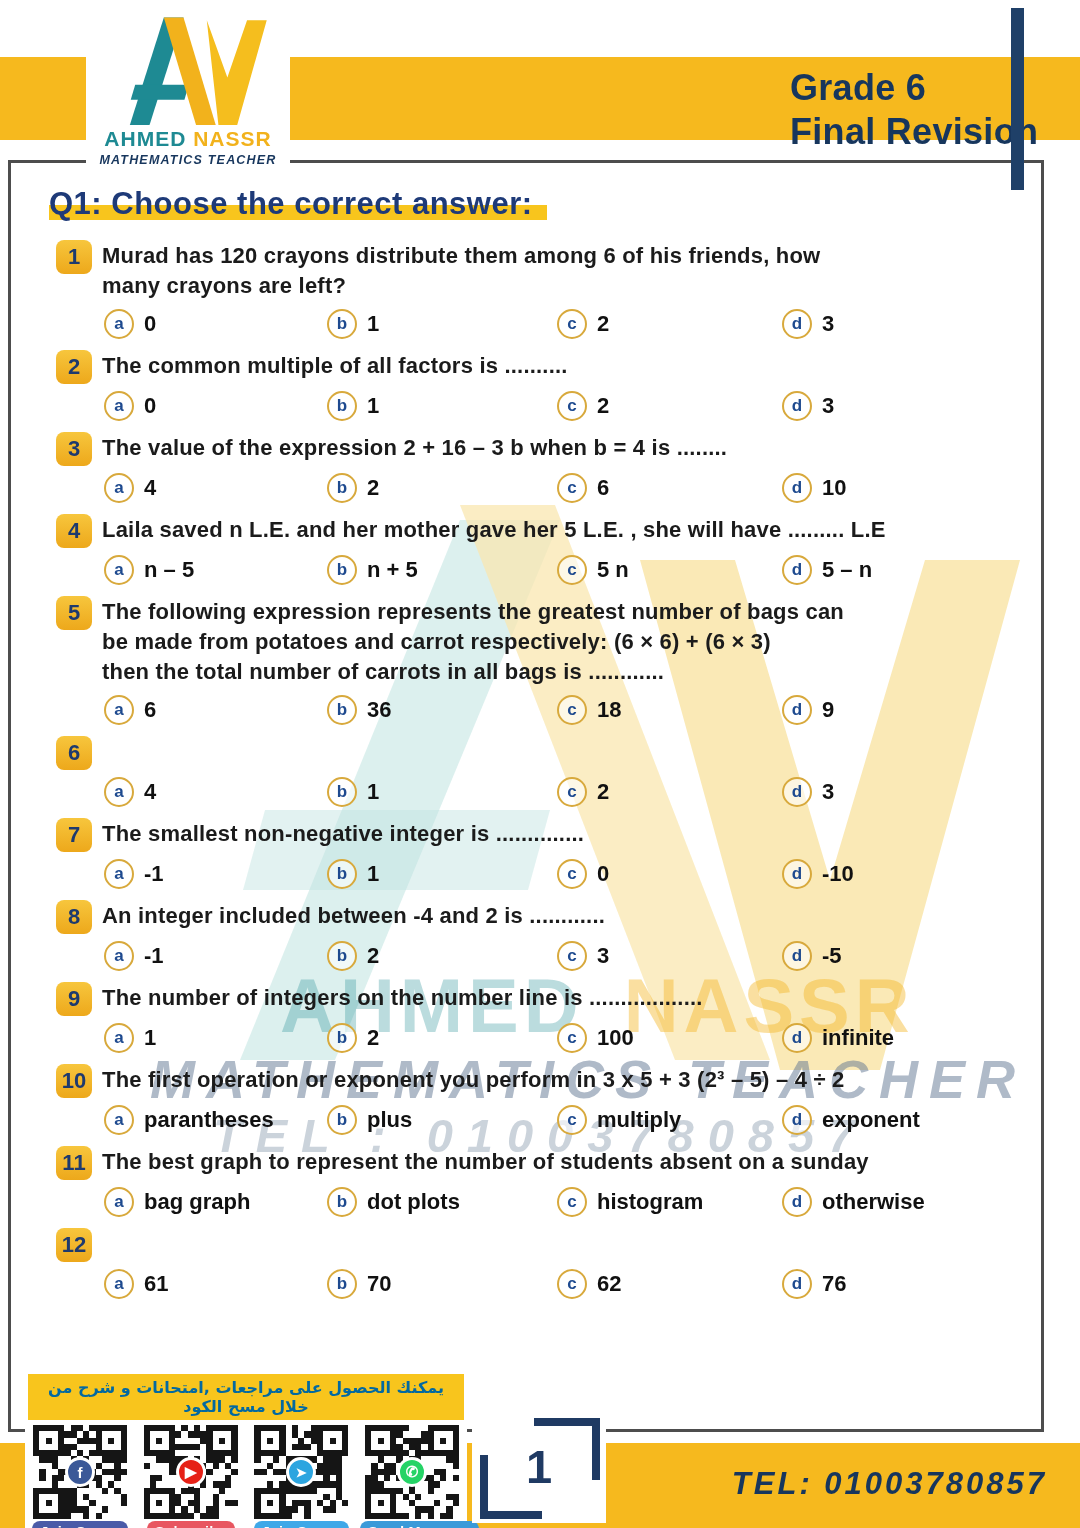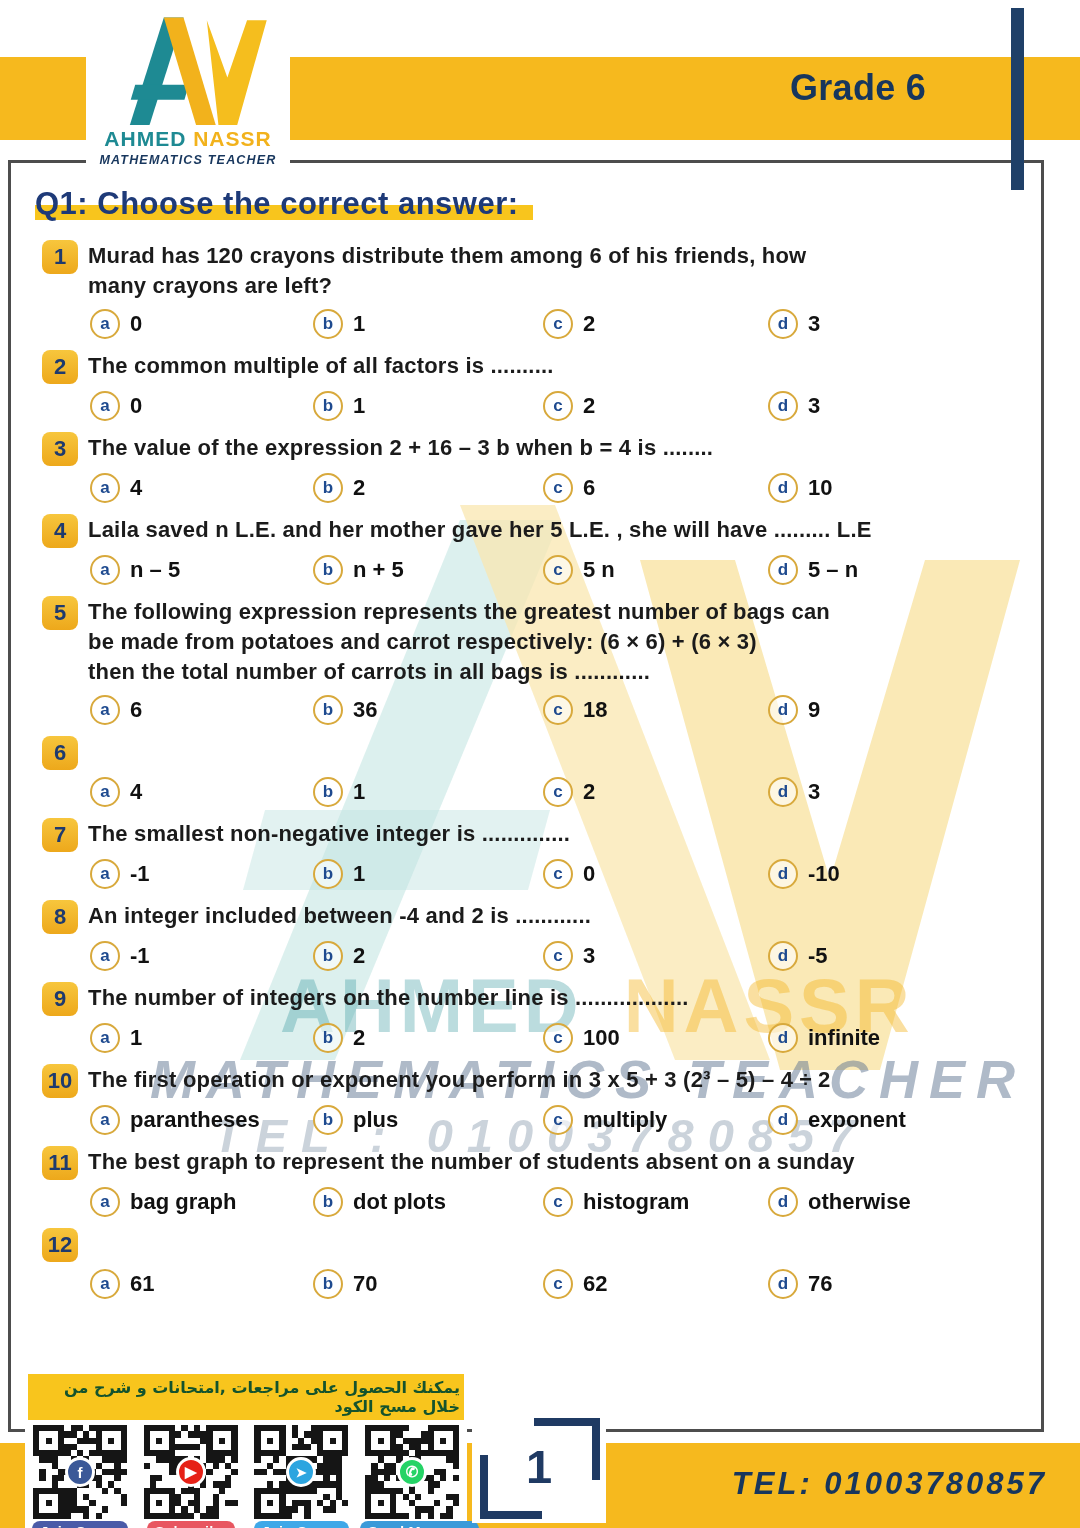--- a/index.html
+++ b/index.html
@@ -22,38 +22,38 @@
   .frame { position:absolute; left:8px; top:160px; width:1036px; height:1272px; border:3px solid #4d4d4d; z-index:1; background:transparent; }
   
   .wm { position:absolute; inset:0; z-index:1; pointer-events:none; }
   .wm svg { position:absolute; left:160px; top:480px; }
   .wm-name { position:absolute; left:280px; top:962px; font-size:76px; font-weight:bold; letter-spacing:5px; white-space:nowrap; }
   .wm-name .w1 { color:rgba(30,138,147,.30); }
   .wm-name .w2 { color:rgba(242,178,28,.42); margin-left:40px; }
   .wm-title { position:absolute; left:150px; top:1048px; font-size:54px; font-weight:bold; font-style:italic; color:rgba(96,118,145,.50); letter-spacing:11px; white-space:nowrap; }
   .wm-tel { position:absolute; left:185px; top:1108px; font-size:47px; font-weight:bold; font-style:italic; color:rgba(125,145,165,.40); letter-spacing:14px; white-space:nowrap;margin-left:28px; }
   
-  .content { position:absolute; left:35px; top:186px; width:985px; z-index:2; }
+  .content { position:absolute; left:49px; top:186px; width:985px; z-index:2; }
   .title { font-size:31px; font-weight:bold; color:#1E3A78; letter-spacing:.5px; margin-bottom:16px; width:fit-content;
     background:linear-gradient(to bottom, transparent 52%, #F8C51D 52%, #F8C51D 94%, transparent 94%);
     padding-right:14px; }
   .q-head { display:flex; align-items:flex-start; gap:10px; margin-left:7px; }
   .badge { min-width:36px; height:34px; border-radius:8px; background:linear-gradient(#F7C63D,#EDA81B);
     color:#1E3A6E; font-size:22px; font-weight:bold; display:flex; align-items:center; justify-content:center;
     padding:0 5px; margin-top:2px; flex:0 0 auto; }
   .q-text { font-size:22px; font-weight:bold; color:#1b1b1b; line-height:1.38; white-space:pre-line; letter-spacing:.2px; padding-top:3px; }
   .opts { display:grid; grid-template-columns:223px 230px 225px 1fr; margin:7px 0 9px 55px; }
   .opt { display:flex; align-items:center; gap:10px; font-size:22px; font-weight:bold; color:#111; }
   .letter { width:30px; height:30px; border-radius:50%; border:2.5px solid #D8A93C; color:#1E4A8F;
     font-size:17px; font-weight:bold; display:flex; align-items:center; justify-content:center; flex:0 0 auto; background:rgba(255,255,255,.6); }
   
   .strip { position:absolute; left:0; top:1443px; width:100%; height:85px; background:#F6B91E; z-index:2; }
   .qr-panel { position:absolute; left:25px; top:1372px; width:442px; background:#fff; z-index:3; padding:2px 3px; }
-  .ar-banner { background:#F8C51D; color:#14532d; font-family:"DejaVu Sans", sans-serif; font-size:16px; font-weight:bold;
-    text-align:right; direction:rtl; padding:4px 4px; margin-bottom:5px; }
+  .ar-banner { background:#F8C51D; color:#0369a1; font-family:"DejaVu Sans", sans-serif; font-size:16px; font-weight:bold;
+    text-align:center; direction:rtl; padding:4px 4px; margin-bottom:5px; }
   .qr-row { display:flex; justify-content:space-between; }
   .qr-unit { width:104px; position:relative; text-align:center; }
   .qr { display:grid; grid-template-columns:repeat(15,1fr); grid-template-rows:repeat(15,1fr);
     width:94px; height:94px; margin:0 auto; background:#fff; }
   .qr i { background:#fff; } .qr i.m { background:#151515; }
   .qr-icon { position:absolute; left:50%; top:47px; transform:translate(-50%,-50%); width:30px; height:30px; border-radius:50%;
     border:3px solid #fff; color:#fff; font-size:15px; font-weight:bold; display:flex; align-items:center; justify-content:center; }
   .qr-label { display:inline-block; margin-top:2px; border-radius:8px; color:#fff; font-size:14.5px; font-weight:bold;
     padding:3px 8px; white-space:nowrap; letter-spacing:.2px; text-shadow:0 1px 1px rgba(0,0,0,.35); }
   .page-box { position:absolute; left:472px; top:1398px; width:134px; height:125px; background:#fff; z-index:3; }
@@ -80,20 +80,21 @@
     </svg>
     <div class="logo-name">
       <span class="t1">AHMED</span>
       <span class="t2">NASSR</span>
     </div>
     <div class="logo-sub">MATHEMATICS TEACHER</div>
   </div>
 
   <div class="grade-box">
     <div>Grade 6</div>
+    <div>Final Revision</div>
   </div>
 
   <div class="frame"></div>
 
   <div class="wm">
     <svg width="880" height="600" viewBox="0 0 880 600">
       <polygon points="300,40 400,40 175,580 80,580" fill="#BFE3E0" opacity="0.55"></polygon>
       <polygon points="105,330 390,330 368,410 83,410" fill="#BFE3E0" opacity="0.45"></polygon>
       <polygon points="300,25 395,25 610,580 515,580" fill="#FAE7B0" opacity="0.75"></polygon>
       <polygon points="480,80 575,80 670,400 765,80 860,80 720,590 620,590" fill="#F9E3A4" opacity="0.8"></polygon>

